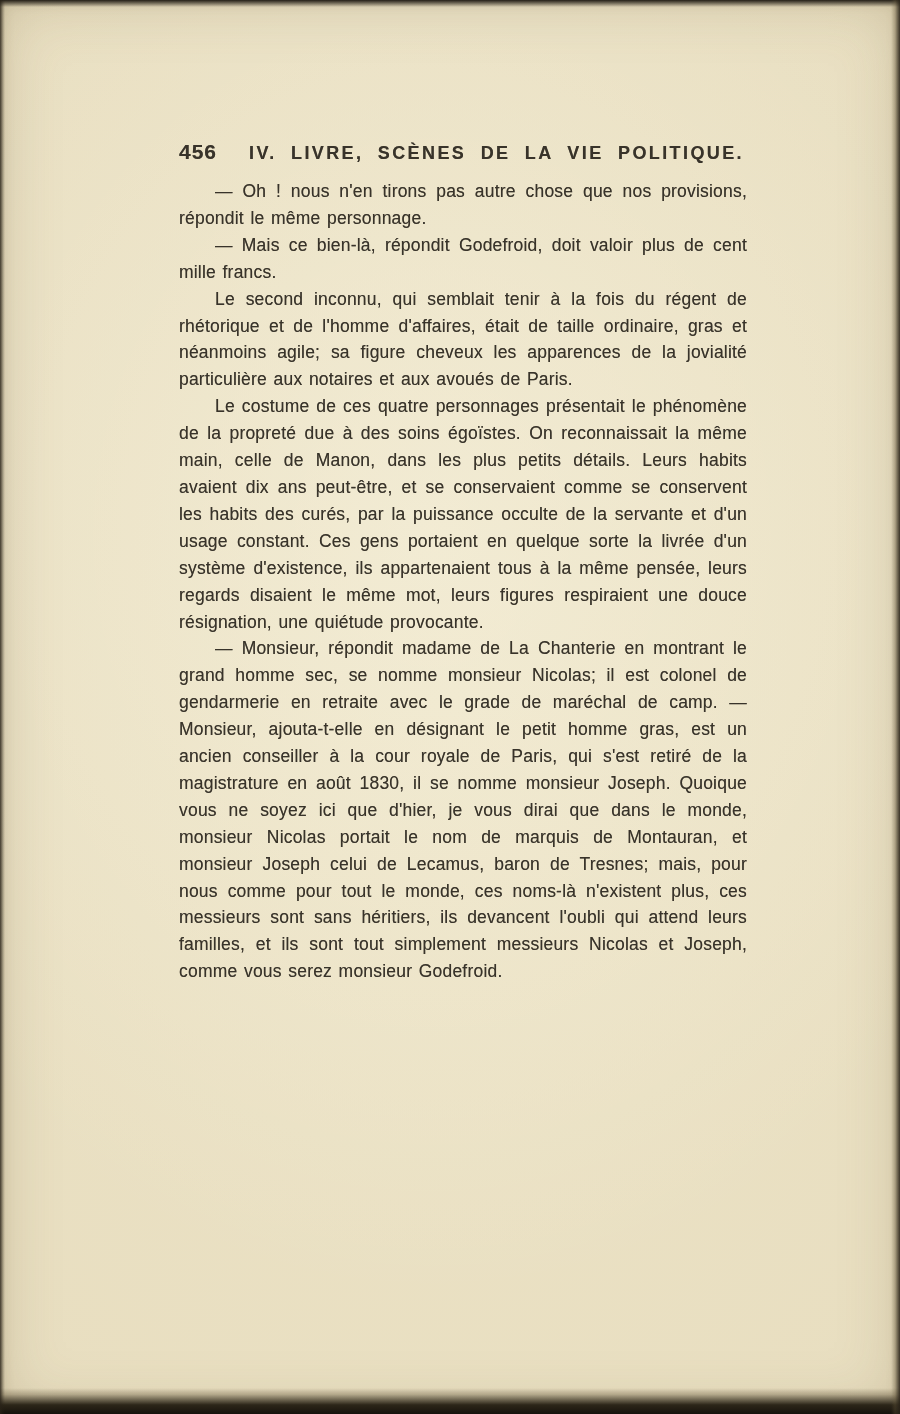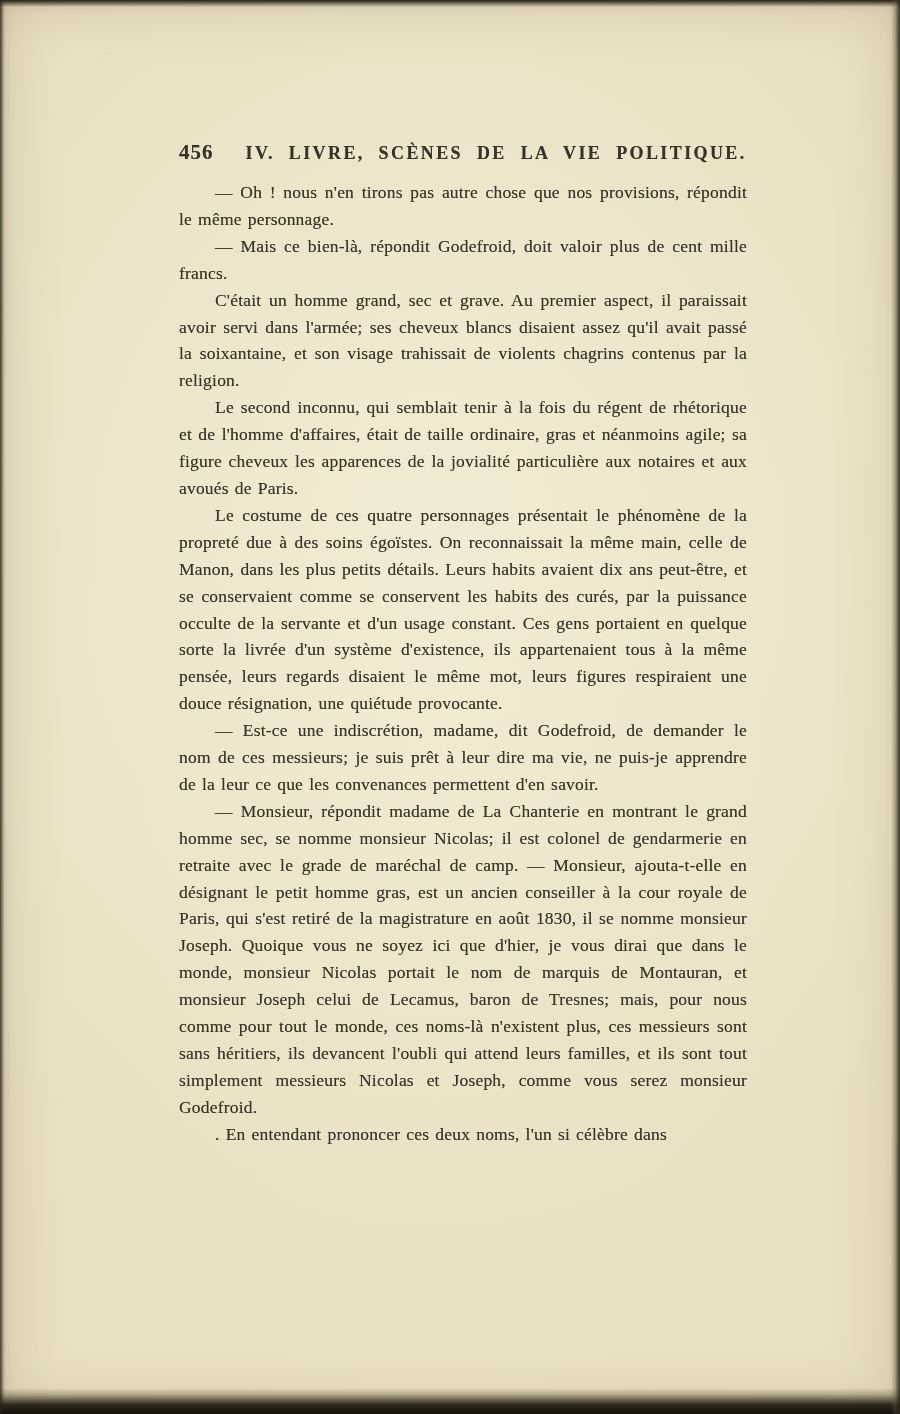--- a/index.html
+++ b/index.html
@@ -9,21 +9,21 @@
   }
   .scan-page {
     position: relative;
     width: 900px;
     height: 1414px;
     margin: 0 auto;
     overflow: hidden;
     background:
       radial-gradient(ellipse 120% 90% at 48% 38%, rgba(255,252,238,0.35), rgba(255,252,238,0) 60%),
       radial-gradient(ellipse 140% 120% at 50% 50%, #ece3c6 0%, #e8dec0 55%, #e0d5b2 85%, #d6c9a2 100%);
-    font-family: Liberation Serif, serif;
+    font-family: Liberation Sans, sans-serif;
     color: #38332a;
   }
   
   .edge-top {
     position: absolute; left: 0; top: 0; width: 100%; height: 7px;
     background: linear-gradient(to bottom, #241f17 0%, rgba(36,31,23,0.45) 55%, rgba(36,31,23,0) 100%);
   }
   .edge-bottom {
     position: absolute; left: 0; bottom: 0; width: 100%; height: 26px;
     background: linear-gradient(to top, #16120c 0%, #2c2619 35%, rgba(90,78,52,0.35) 75%, rgba(90,78,52,0) 100%);
@@ -88,26 +88,23 @@
   <div class="text-block">
 
     <div class="page-header">
       <span class="page-number">456</span>
       <span class="running-title">IV. LIVRE, SCÈNES DE LA VIE POLITIQUE.</span>
     </div>
 
     <div class="body-text">
       <p>— Oh ! nous n'en tirons pas autre chose que nos provisions, répondit le même personnage.</p>
       <p>— Mais ce bien-là, répondit Godefroid, doit valoir plus de cent mille francs.</p>
-      <p>C'était un homme grand, sec et grave. Au premier aspect, il paraissait avoir servi dans l'armée; ses cheveux blancs disaient assez qu'il avait passé la soixantaine, et son visage trahissait de violents chagrins contenus par la religion.</p>
       <p>Le second inconnu, qui semblait tenir à la fois du régent de rhétorique et de l'homme d'affaires, était de taille ordinaire, gras et néanmoins agile; sa figure cheveux les apparences de la jovialité particulière aux notaires et aux avoués de Paris.</p>
       <p>Le costume de ces quatre personnages présentait le phénomène de la propreté due à des soins égoïstes. On reconnaissait la même main, celle de Manon, dans les plus petits détails. Leurs habits avaient dix ans peut-être, et se conservaient comme se conservent les habits des curés, par la puissance occulte de la servante et d'un usage constant. Ces gens portaient en quelque sorte la livrée d'un système d'existence, ils appartenaient tous à la même pensée, leurs regards disaient le même mot, leurs figures respiraient une douce résignation, une quiétude provocante.</p>
-      <p>— Est-ce une indiscrétion, madame, dit Godefroid, de demander le nom de ces messieurs; je suis prêt à leur dire ma vie, ne puis-je apprendre de la leur ce que les convenances permettent d'en savoir.</p>
       <p>— Monsieur, répondit madame de La Chanterie en montrant le grand homme sec, se nomme monsieur Nicolas; il est colonel de gendarmerie en retraite avec le grade de maréchal de camp. — Monsieur, ajouta-t-elle en désignant le petit homme gras, est un ancien conseiller à la cour royale de Paris, qui s'est retiré de la magistrature en août 1830, il se nomme monsieur Joseph. Quoique vous ne soyez ici que d'hier, je vous dirai que dans le monde, monsieur Nicolas portait le nom de marquis de Montauran, et monsieur Joseph celui de Lecamus, baron de Tresnes; mais, pour nous comme pour tout le monde, ces noms-là n'existent plus, ces messieurs sont sans héritiers, ils devancent l'oubli qui attend leurs familles, et ils sont tout simplement messieurs Nicolas et Joseph, comme vous serez monsieur Godefroid.</p>
-      <p>. En entendant prononcer ces deux noms, l'un si célèbre dans</p>
     </div>
 
   </div>
 
   <div class="paper-shade"></div>
   <div class="edge-top"></div>
   <div class="edge-bottom"></div>
   <div class="edge-left"></div>
   <div class="edge-right"></div>
 

